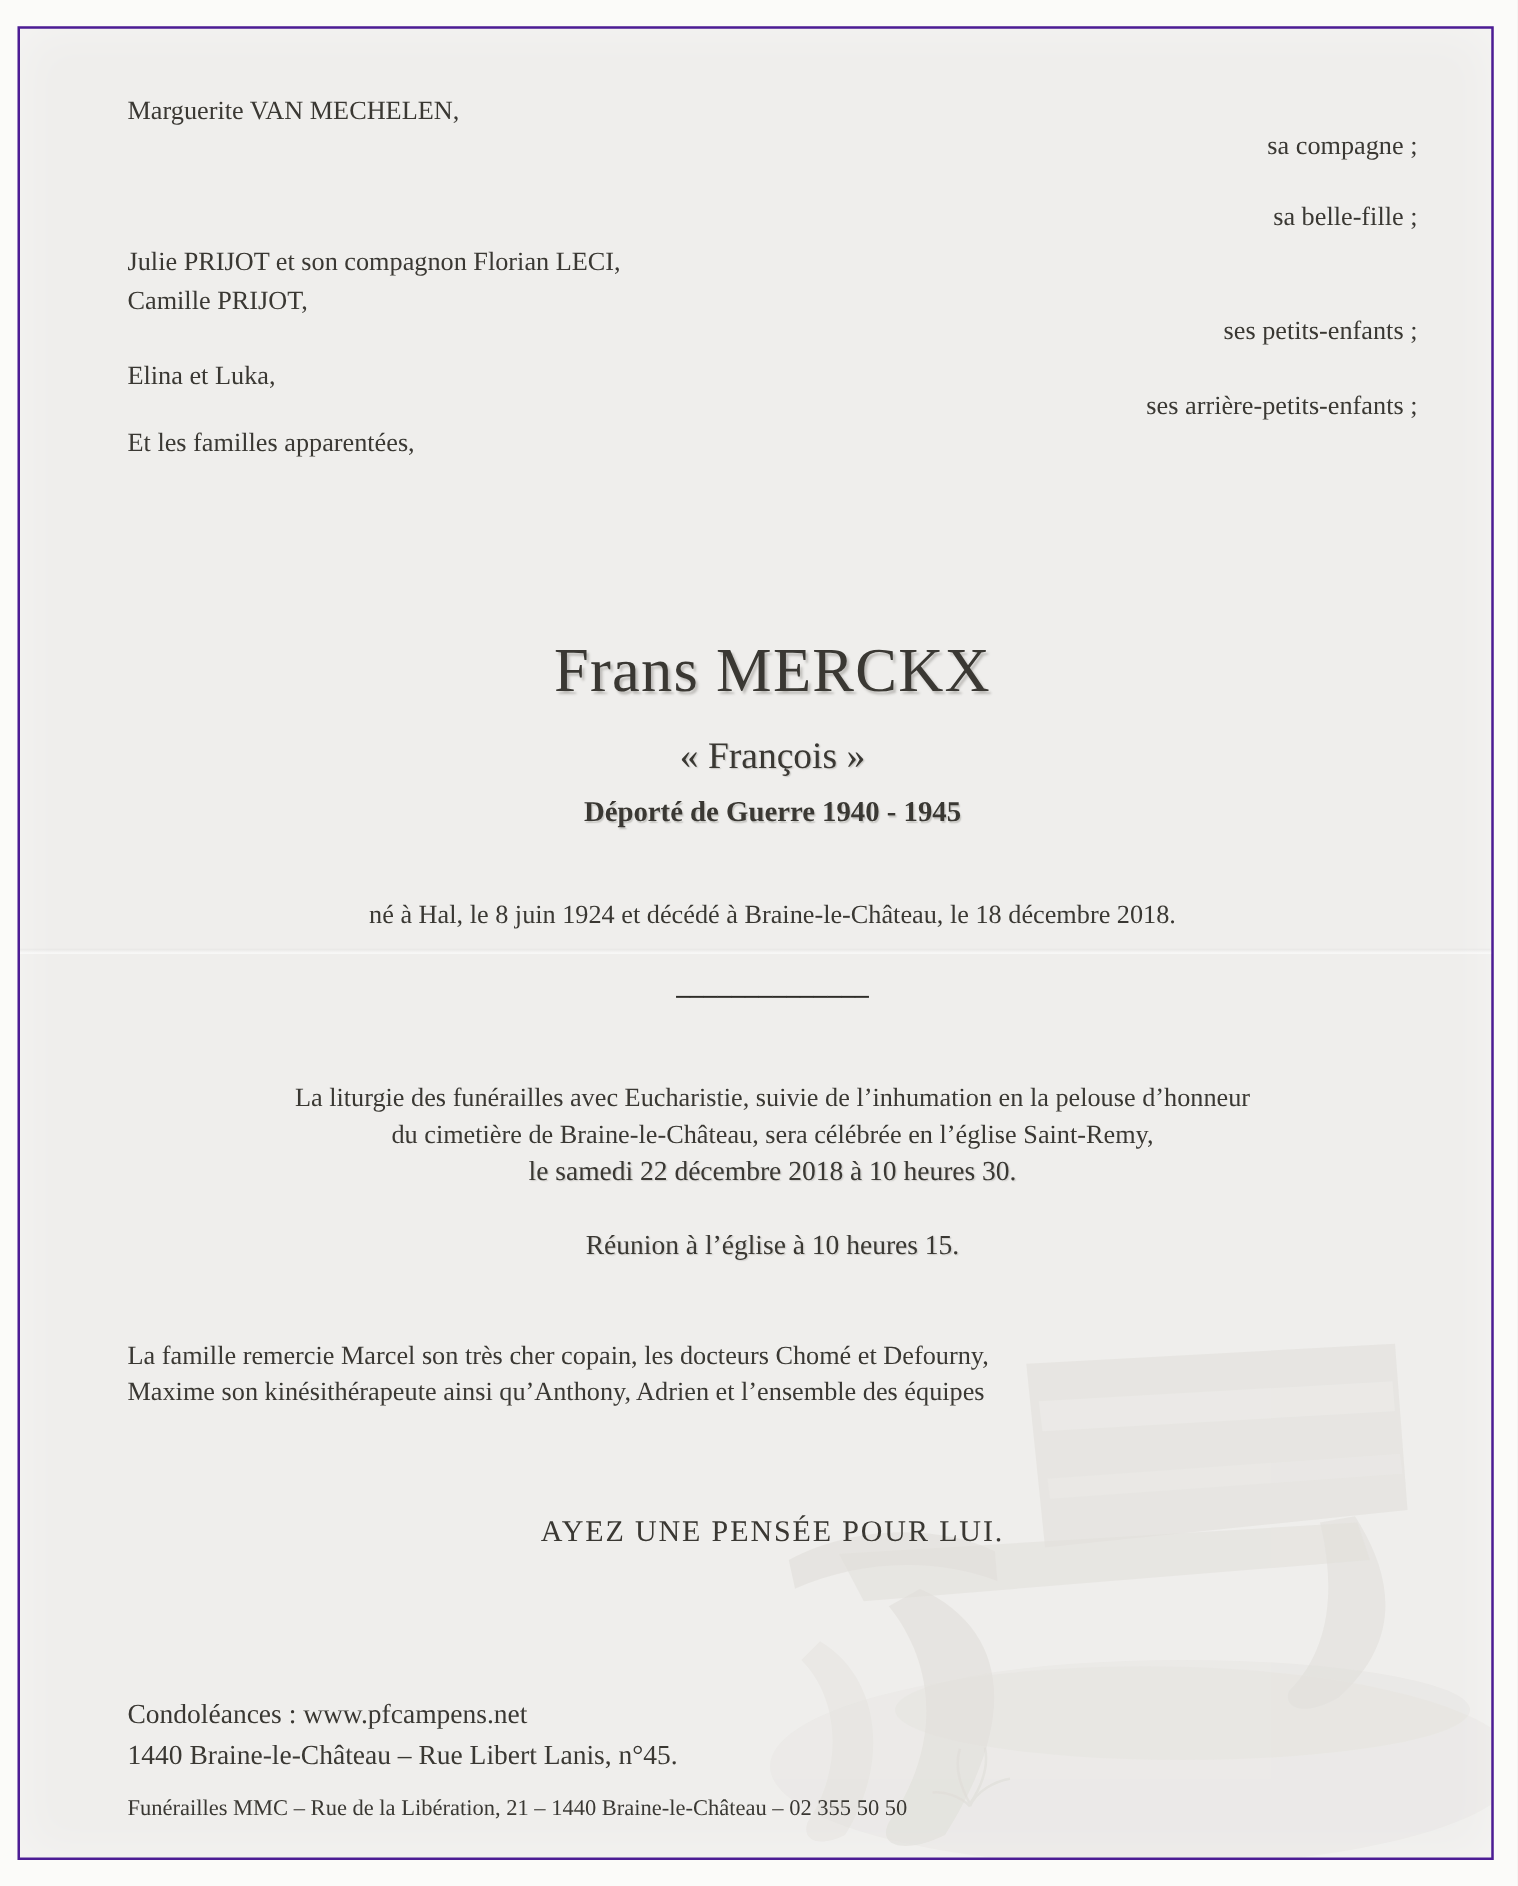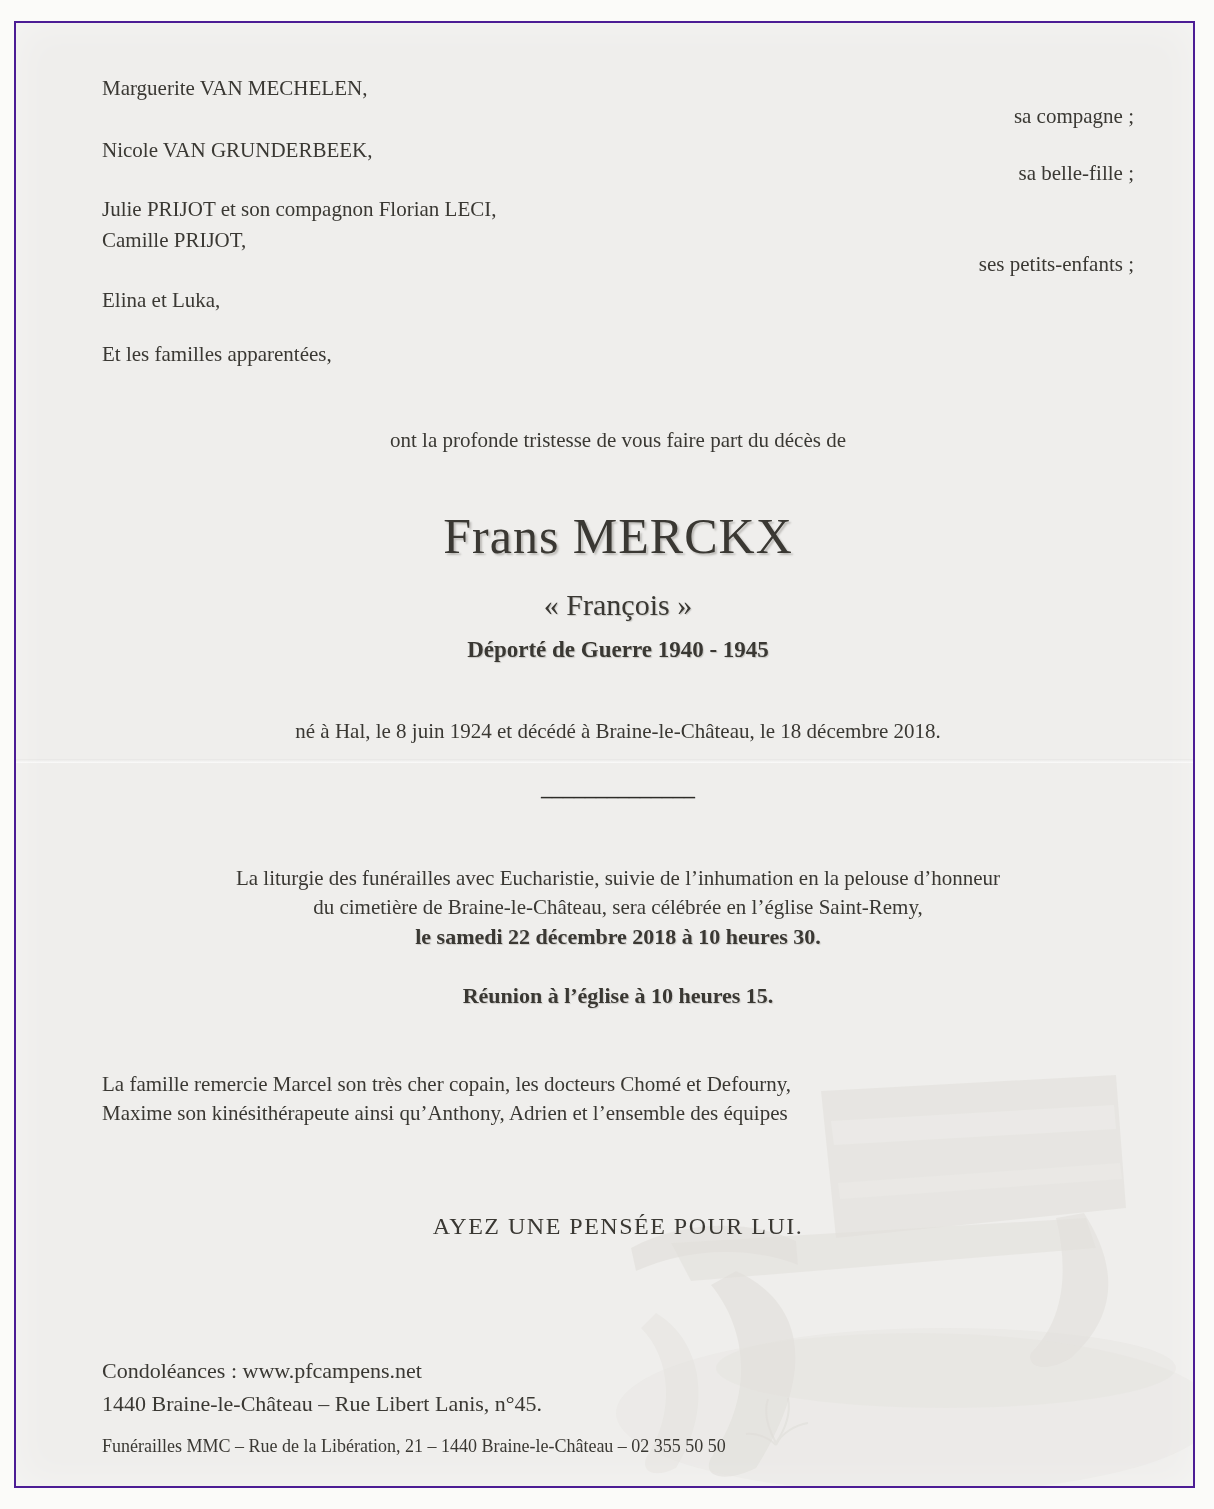--- a/index.html
+++ b/index.html
@@ -25,21 +25,21 @@
   .centerband{left:86px;width:1032px;text-align:center;}
   .rightband{left:86px;width:1032px;text-align:right;}
   .body-text{font-size:21px;line-height:31px;}
   .title{
     font-size:50px;
     letter-spacing:1px;
     text-shadow:2px 2px 2px rgba(60,58,52,.28);
   }
   .nickname{font-size:30px;text-shadow:1px 1px 1px rgba(60,58,52,.22);}
   .honor{font-size:23px;font-weight:bold;text-shadow:1px 1px 1px rgba(60,58,52,.22);font-family:Liberation Serif, serif;}
-  .bold-line{font-weight:bold;text-shadow:1px 1px 1px rgba(60,58,52,.18);}
+  .bold-line{font-weight:normal;text-shadow:1px 1px 1px rgba(60,58,52,.18);}
   .divider{font-size:22px;letter-spacing:0px;color:#2e2d29;}
   .tribute{font-size:24px;letter-spacing:1.5px;}
   .small{font-size:18px;}
   .cond{font-size:22px;line-height:33px;}
   .crease{
     position:absolute;left:0;width:100%;height:4px;
     background:linear-gradient(to bottom, rgba(0,0,0,0.035), rgba(255,255,255,0.75));
     pointer-events:none;
   }
   .bench-wrap{position:absolute;pointer-events:none;}
@@ -75,32 +75,31 @@
         <path d="M160,432 C152,424 140,420 130,421"></path>
       </g>
     </svg>
   </div>
 
   <div class="crease" style="top:736px;"></div>
 
   <div class="line left-col body-text" style="top:50px;">Marguerite VAN MECHELEN,</div>
   <div class="line rightband body-text" style="top:78px;">sa compagne ;</div>
 
-  <div class="line left-col body-text" style="top:112px;">Nicole VAN GRUNDERBEEK,</div>
   <div class="line rightband body-text" style="top:135px;">sa belle-fille ;</div>
 
   <div class="line left-col body-text" style="top:171px;">Julie PRIJOT et son compagnon Florian LECI,</div>
   <div class="line left-col body-text" style="top:202px;">Camille PRIJOT,</div>
   <div class="line rightband body-text" style="top:226px;">ses petits-enfants ;</div>
 
   <div class="line left-col body-text" style="top:262px;">Elina et Luka,</div>
+  <div class="line rightband body-text" style="top:286px;">ses arrière-petits-enfants ;</div>
 
   <div class="line left-col body-text" style="top:316px;">Et les familles apparentées,</div>
 
-  <div class="line centerband body-text" style="top:402px;">ont la profonde tristesse de vous faire part du décès de</div>
 
   <div class="line centerband title" style="top:484px;">Frans MERCKX</div>
 
   <div class="line centerband nickname" style="top:565px;">« François »</div>
 
   <div class="line centerband honor" style="top:614px;">Déporté de Guerre 1940 - 1945</div>
 
   <div class="line centerband body-text" style="top:693px;">né à Hal, le 8 juin 1924 et décédé à Braine-le-Château, le 18 décembre 2018.</div>
 
   <div class="line centerband divider" style="top:752px;font-weight:bold;">______________</div>

